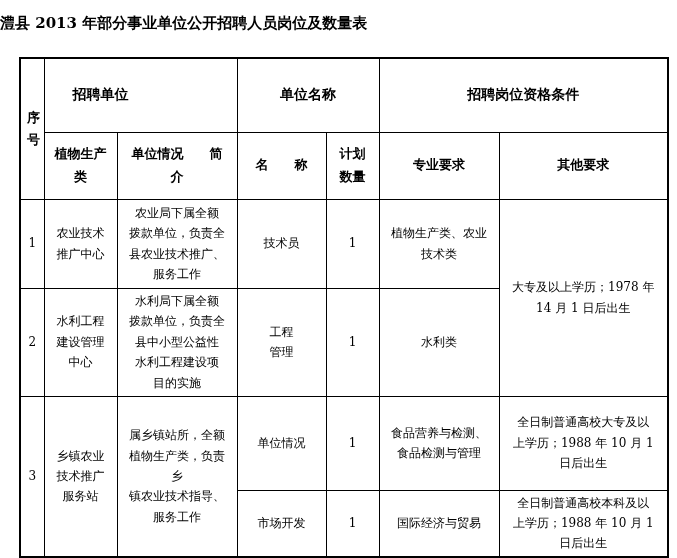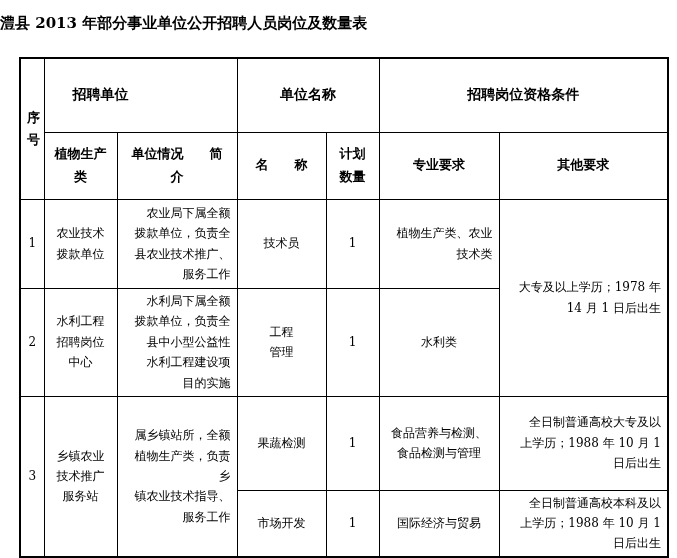--- a/index.html
+++ b/index.html
@@ -41,21 +41,21 @@
     font-weight: bold;
     font-size: 13px;
   }
   .recruit-table th.group-th {
     font-size: 14px;
   }
   .recruit-table th.th-unit-group {
     padding-right: 86px;
   }
   .recruit-table .left {
-    text-align: right;
+    text-align: center;
     margin-top: 8px;
   }
   tr.rh1  { height: 74px; }
   tr.rh2  { height: 67px; }
   tr.rd1  { height: 89px; }
   tr.rd2  { height: 108px; }
   tr.rd3a { height: 94px; }
   tr.rd3b { height: 63px; }
 </style>
 </head>
@@ -90,37 +90,37 @@
     <th>名　　称</th>
     <th>计划
 数量</th>
     <th>专业要求</th>
     <th>其他要求</th>
   </tr>
 
   <tr class="rd1">
     <td>1</td>
     <td>农业技术
-拨款单位</td>
+推广中心</td>
     <td class="left">农业局下属全额
 拨款单位，负责全
 县农业技术推广、
 服务工作</td>
     <td>技术员</td>
     <td>1</td>
     <td class="left">植物生产类、农业
 技术类</td>
     <td rowspan="2" class="left">大专及以上学历；1978 年
 14 月 1 日后出生</td>
   </tr>
 
   <tr class="rd2">
     <td>2</td>
     <td>水利工程
-招聘岗位
+建设管理
 中心</td>
     <td class="left">水利局下属全额
 拨款单位，负责全
 县中小型公益性
 水利工程建设项
 目的实施</td>
     <td>工程
 管理</td>
     <td>1</td>
     <td>水利类</td>
@@ -128,21 +128,21 @@
 
   <tr class="rd3a">
     <td rowspan="2">3</td>
     <td rowspan="2">乡镇农业
 技术推广
 服务站</td>
     <td rowspan="2" class="left">属乡镇站所，全额
 植物生产类，负责乡
 镇农业技术指导、
 服务工作</td>
-    <td>果蔬检测</td>
+    <td>单位情况</td>
     <td>1</td>
     <td>食品营养与检测、
 食品检测与管理</td>
     <td class="left">全日制普通高校大专及以
 上学历；1988 年 10 月 1
 日后出生</td>
   </tr>
 
   <tr class="rd3b">
     <td>市场开发</td>

